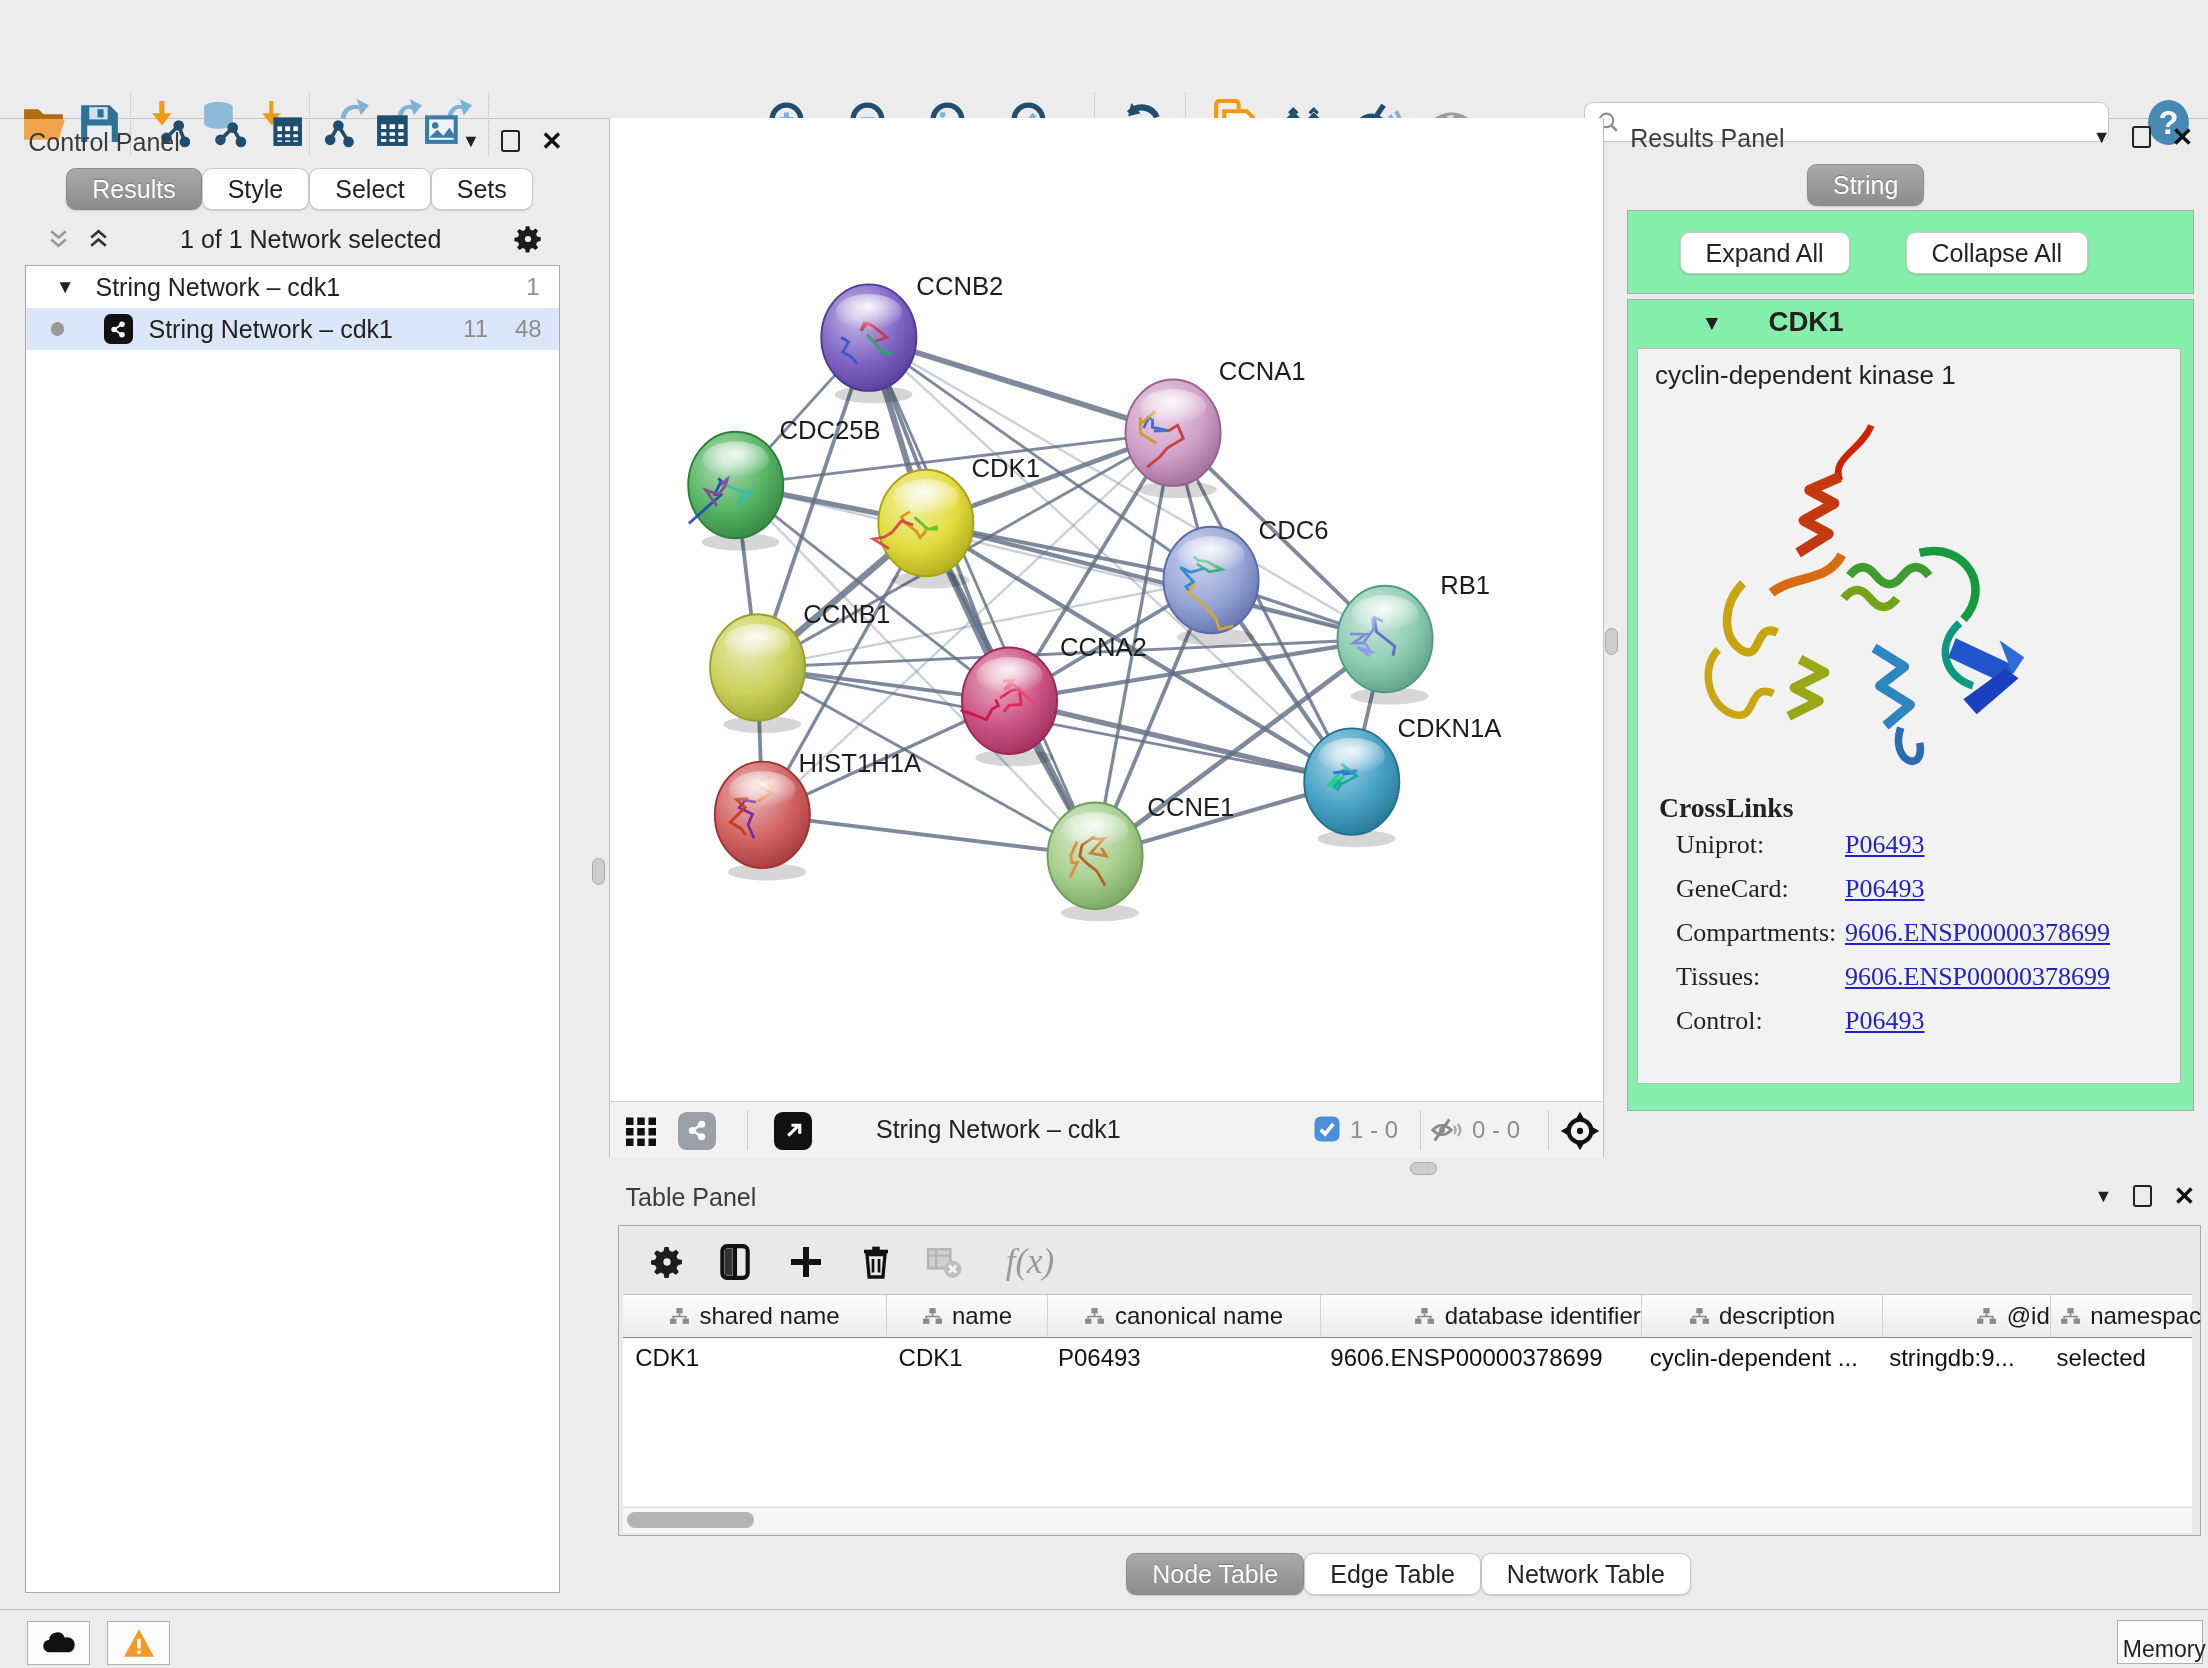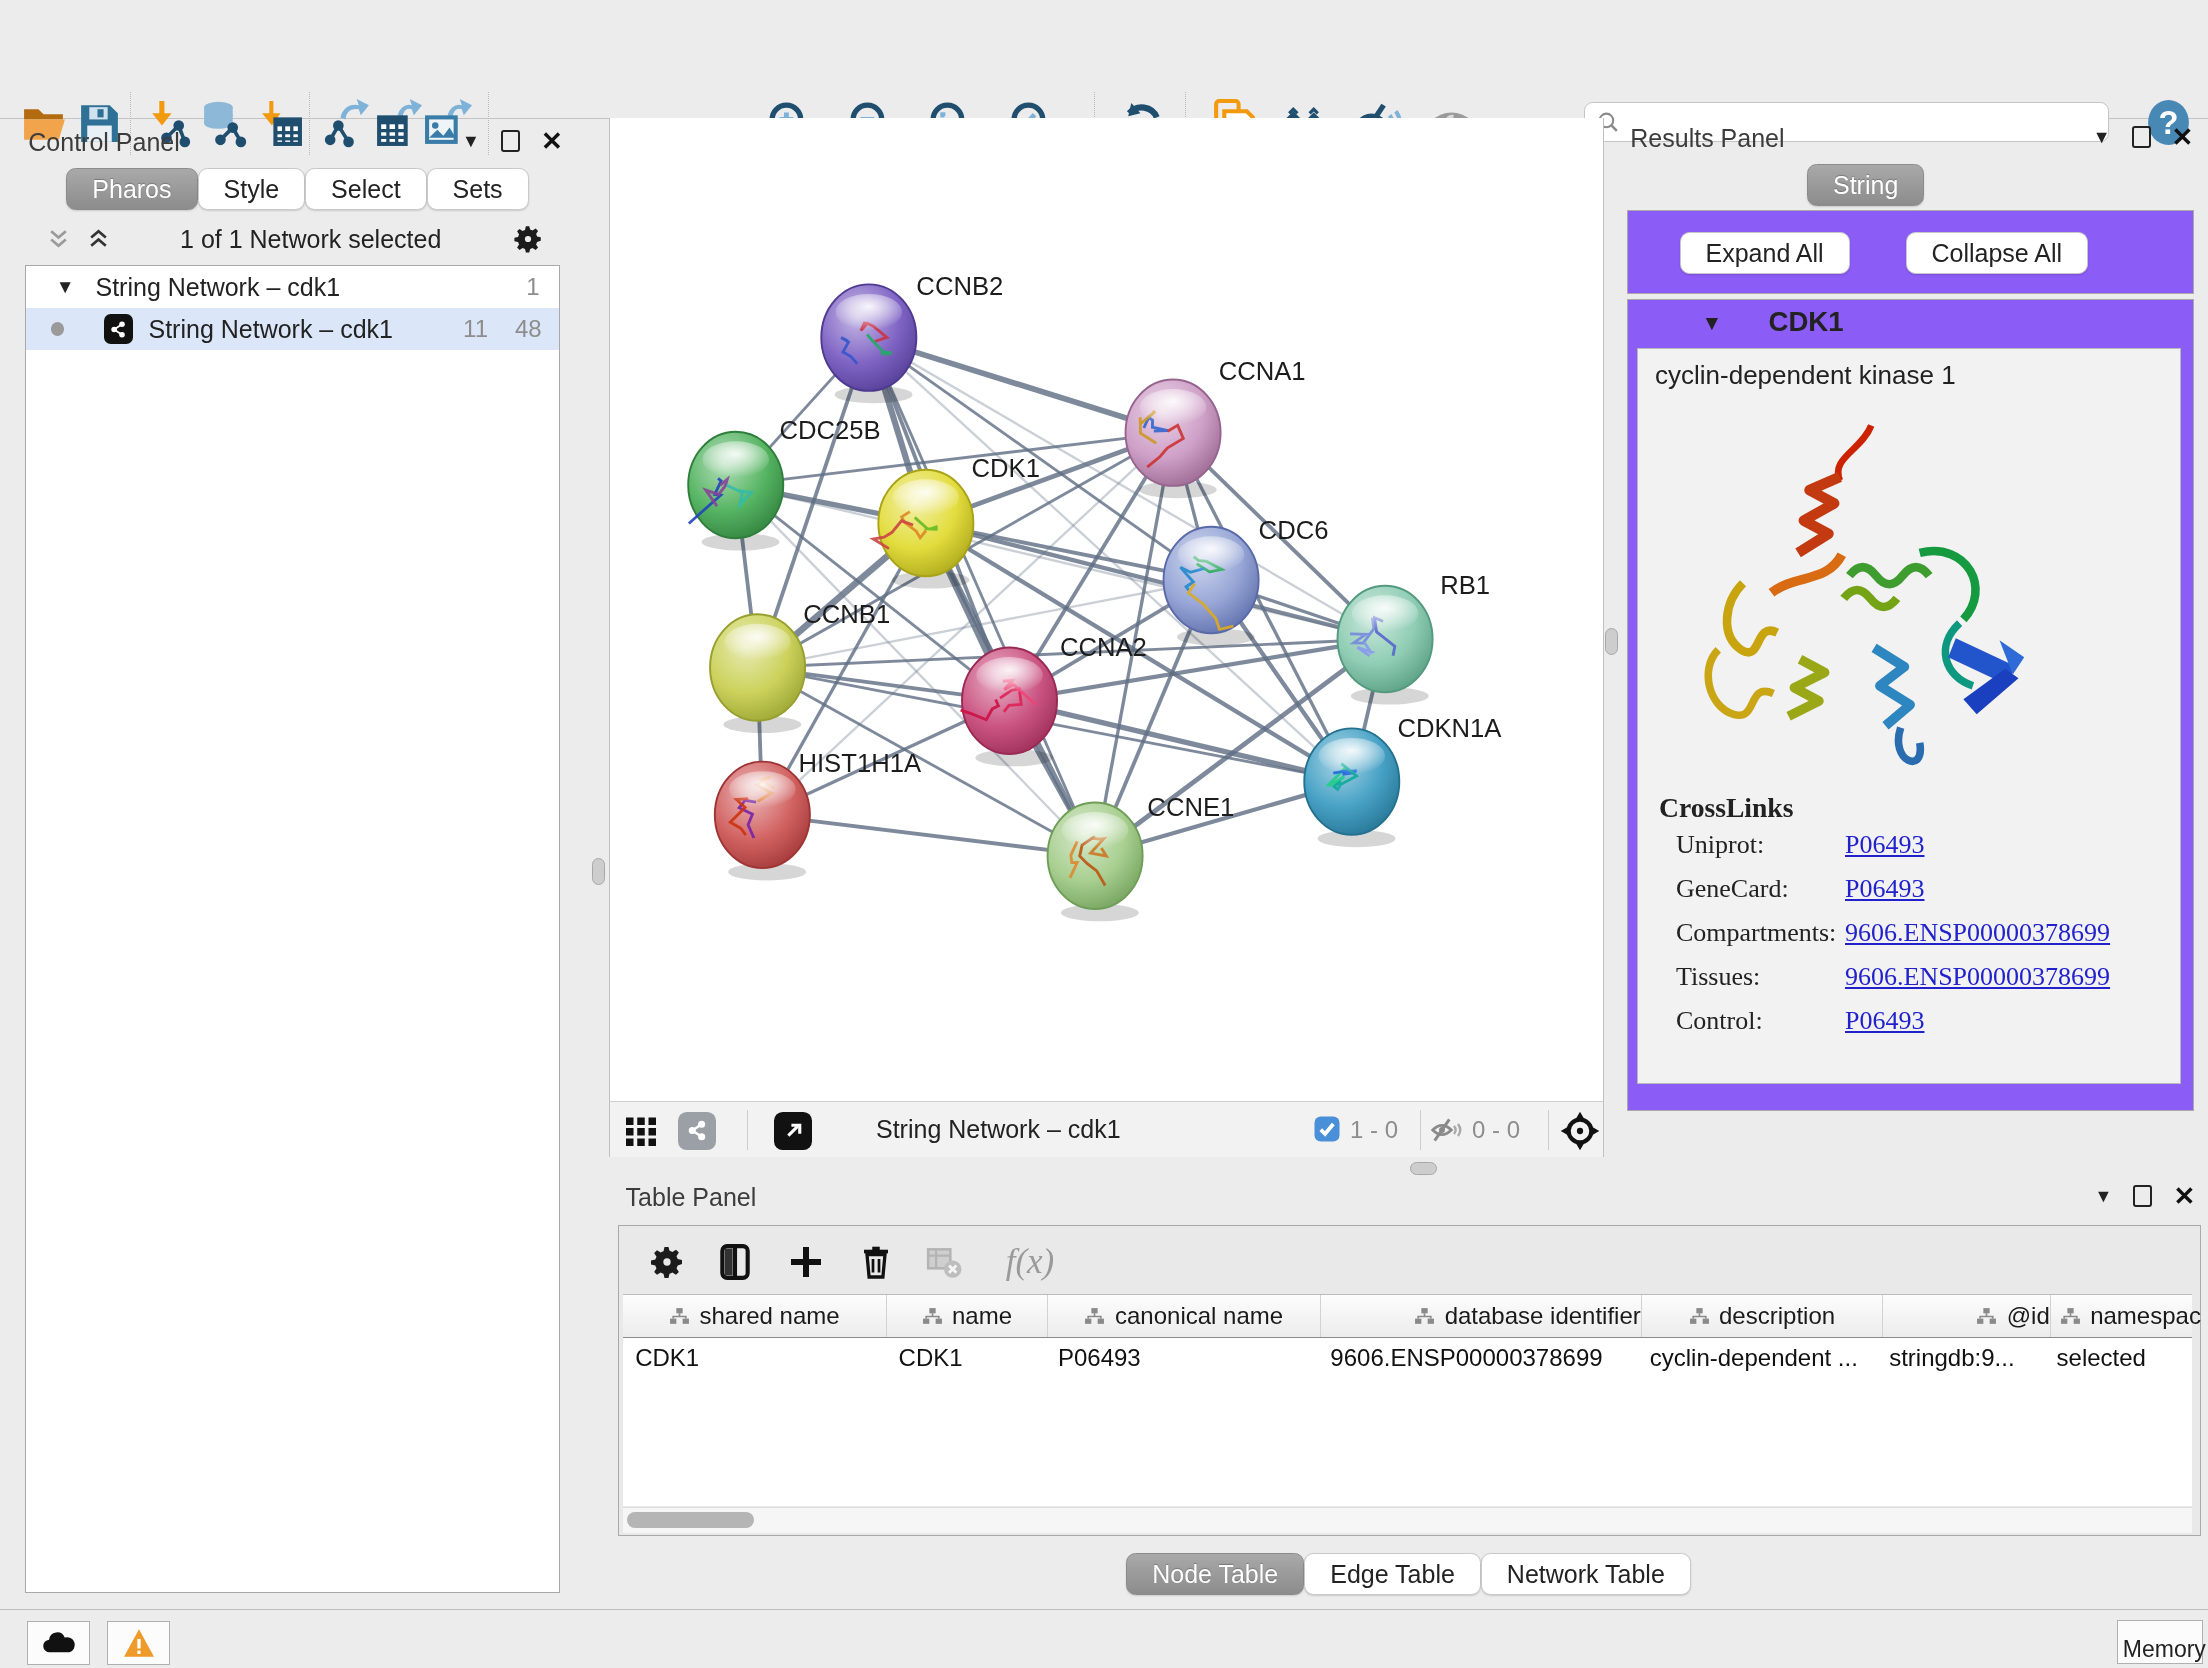--- a/index.html
+++ b/index.html
@@ -24,21 +24,21 @@
   
   .panel-title{font-size:25px;color:#3c3c3c;}
   .winbtns{position:absolute;display:flex;align-items:center;gap:21px;}
   .wb-tri{font-size:18px;color:#222;line-height:19px;}
   .wb-sq{width:15px;height:18px;border:2.9px solid #222;border-radius:2.9px;}
   .wb-x{font-size:26px;font-weight:bold;color:#111;line-height:23px;}
   .tab{display:inline-block;padding:0 25px;height:40px;line-height:40px;font-size:25px;border-radius:9.5px;
        background:#fff;border:1px solid #c9c9c9;color:#222;box-shadow:0 1px 1.9px rgba(0,0,0,.15);}
   .tab.sel{background:linear-gradient(#a9a9a9,#8c8c8c);color:#fff;border-color:#8c8c8c;
            text-shadow:0 -1px 1px rgba(0,0,0,.25);}
-  .inner-box{background:#8b5cf6;border:1.9px solid #a9a9a9;}
+  .inner-box{background:#86efac;border:1.9px solid #a9a9a9;}
   
   .ctl-tree{background:#fff;border:1.9px solid #a9a9a9;}
   .tree-row{position:relative;height:42px;display:flex;align-items:center;font-size:25px;}
   .tree-row.sel{background:#dbe7f8;}
   .cnt{color:#8d8d8d;font-size:24px;}
   .netbadge{width:29.5px;height:29.5px;border-radius:6.7px;background:#111;display:flex;align-items:center;justify-content:center;}
   .dot{width:13.3px;height:13.3px;border-radius:50%;background:#9a9a9a;}
   
   .canvas{left:609px;top:118px;width:993px;height:983px;background:#fff;border-left:1px solid #c0c0c0;border-right:1px solid #c0c0c0;}
   .viewbar{left:609px;top:1101px;width:993px;height:55px;background:#f2f2f2;border-top:1px solid #cfcfcf;
@@ -269,21 +269,21 @@
       </span>
   </div>
 
   <div class="abs" style="left:13.3px;top:124px;width:557px;height:1478px">
     <span class="abs panel-title" style="left:15px;top:3.8px">Control Panel</span>
     <div class="winbtns" style="right:7.6px;top:5.7px">
       <span class="wb-tri">▼</span>
       <span class="wb-sq"></span>
       <span class="wb-x">✕</span>
     </div>
-    <div class="abs" style="left:53px;top:44px" id="control-tabs"><span class="tab sel">Pharos</span><span class="tab">Style</span><span class="tab">Select</span><span class="tab">Sets</span></div>
+    <div class="abs" style="left:53px;top:44px" id="control-tabs"><span class="tab sel">Results</span><span class="tab">Style</span><span class="tab">Select</span><span class="tab">Sets</span></div>
     <div class="abs" style="left:11.4px;top:91px;width:535px;height:48px;display:flex;align-items:center">
       <svg style="margin-left:21px" width="25" height="25" viewBox="0 0 24 24">
           <path d="M5 4 l7 6 7-6 M5 12 l7 6 7-6" fill="none" stroke="#9a9a9a" stroke-width="2.6"></path>
         </svg>
       <svg style="margin-left:15px" width="25" height="25" viewBox="0 0 24 24">
           <path d="M5 10 l7-6 7 6 M5 18 l7-6 7 6" fill="none" stroke="#333" stroke-width="2.6"></path>
         </svg>
       <span style="flex:1;text-align:center;font-size:25px">1 of 1 Network selected</span>
       <svg style="margin-right:15px" width="34" height="34" viewBox="0 0 24 24">
           <path d="M12 8a4 4 0 1 0 0 8 4 4 0 0 0 0-8zm9 5.2v-2.4l-2.6-.6a6.6 6.6 0 0 0-.7-1.7l1.4-2.2-1.7-1.7-2.2 1.4a6.6 6.6 0 0 0-1.7-.7L12.9 3h-2.4l-.6 2.6a6.6 6.6 0 0 0-1.7.7L6 4.9 4.3 6.6l1.4 2.2a6.6 6.6 0 0 0-.7 1.7l-2.6.6v2.4l2.6.6c.2.6.4 1.2.7 1.7l-1.4 2.2 1.7 1.7 2.2-1.4c.5.3 1.1.5 1.7.7l.6 2.6h2.4l.6-2.6a6.6 6.6 0 0 0 1.7-.7l2.2 1.4 1.7-1.7-1.4-2.2c.3-.5.5-1.1.7-1.7z" fill="#1c1c1c"></path>

